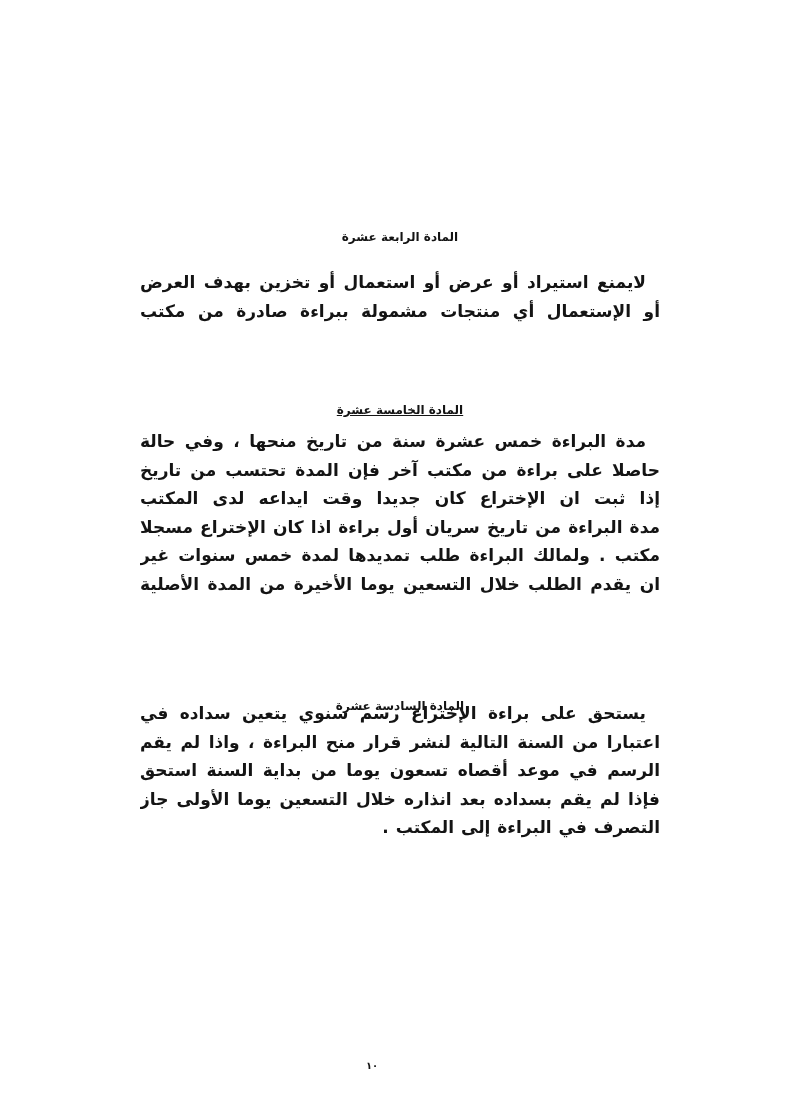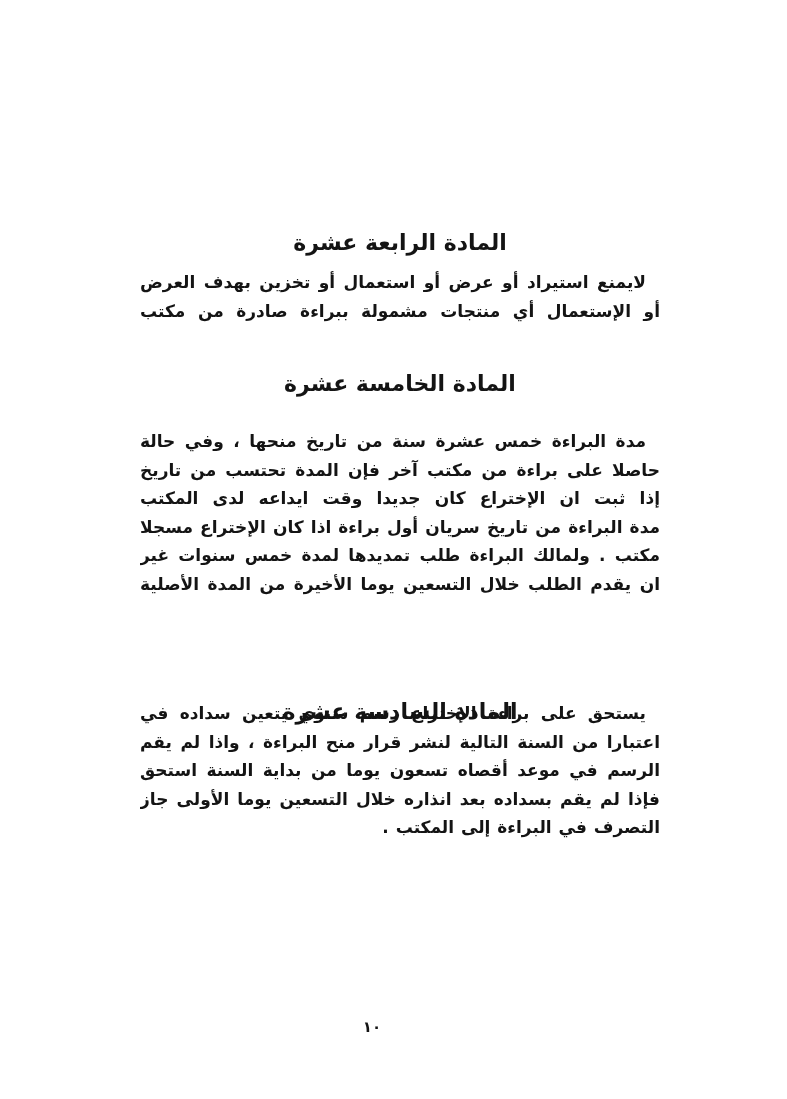--- a/index.html
+++ b/index.html
@@ -19,50 +19,50 @@
     right: 127px;
     width: 520px;
     height: 100%;
     color: #141414;
   }
   .article-title {
     position: absolute;
     right: 0;
     width: 100%;
     text-align: center;
-    font-size: 22px;
+    font-size: 12px;
     font-weight: bold;
     letter-spacing: 0.2px;
   }
   .para { position: absolute; right: 0; width: 100%; }
   .line {
     height: 28.6px;
     line-height: 28.6px;
     font-size: 17px;
     font-weight: bold;
     text-align: justify;
     text-align-last: justify;
     word-spacing: 1px;
     overflow: hidden;
   }
   .line.first { padding-right: 14px; width: calc(100% - 14px); }
   .line.last { text-align-last: right; }
   .page-number {
     position: absolute;
-    top: 1018px;
+    top: 1060px;
     left: 350px;
     width: 44px;
     text-align: center;
-    font-size: 15px;
+    font-size: 10px;
     font-weight: bold;
     color: #141414;
   }
   .t14 { top: 230px; }
   .b14 { top: 268px; }
-  .t15 { top: 371px; }
+  .t15 { top: 403px; text-decoration: underline; }
   .b15 { top: 427px; }
   .t16 { top: 699px; }
   .b16 { top: 699px; }
 </style>
 </head>
 <body>
 
 <div class="page">
   <div class="content">
 

